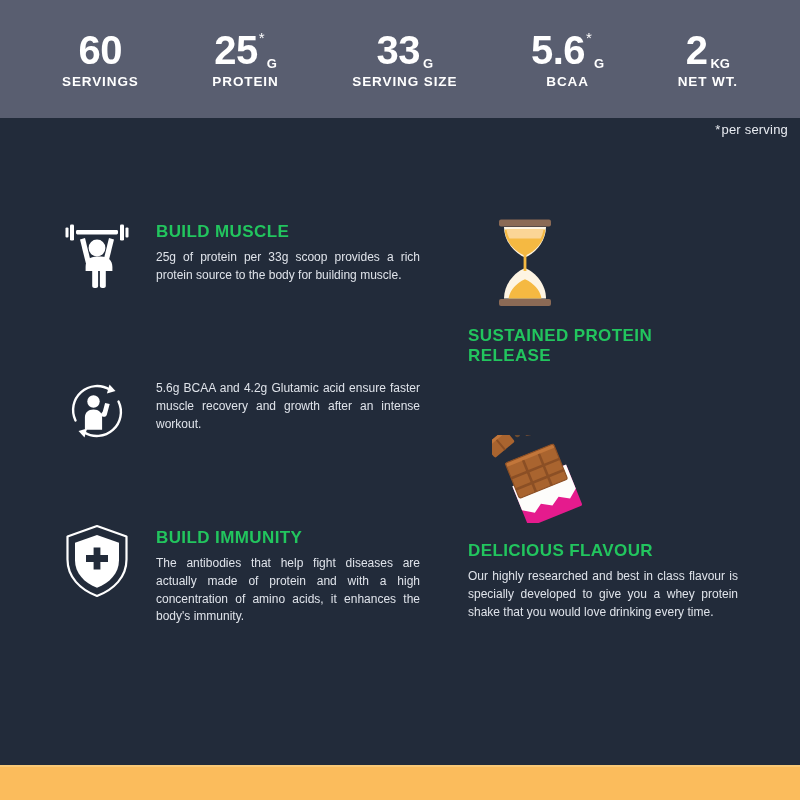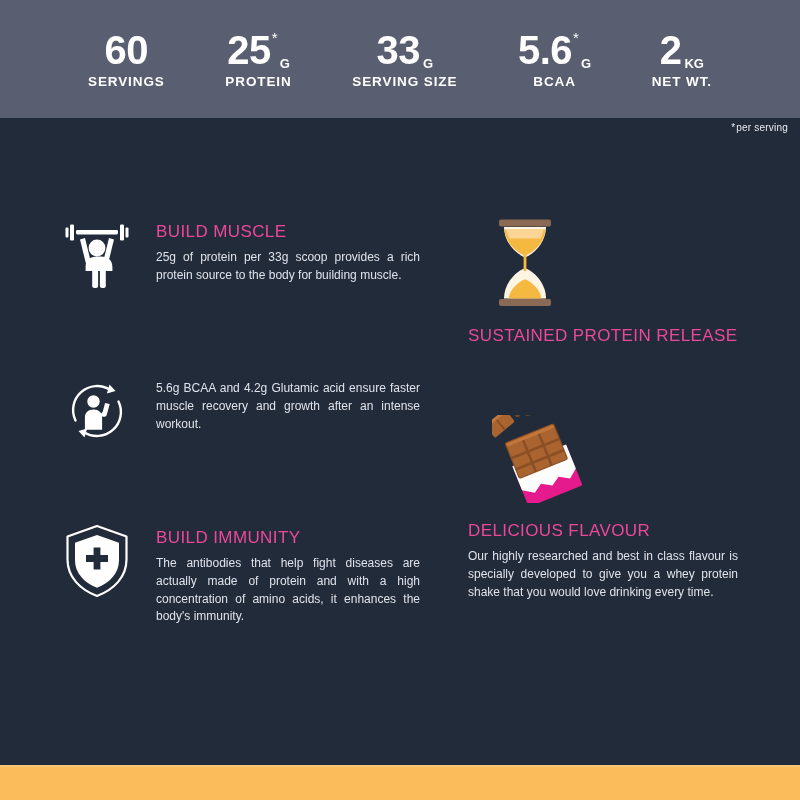--- a/index.html
+++ b/index.html
@@ -18,21 +18,21 @@
   }
 
   
   .stats-band {
     position:absolute; top:0; left:0;
     width:800px; height:118px;
     background:#595e70;
     display:flex;
     align-items:center;
     justify-content:space-between;
-    padding:0 88px;
+    padding:0 62px;
   }
   .stat {
     display:flex;
     flex-direction:column;
     align-items:center;
     color:#ffffff;
   }
   .stat-top {
     display:flex;
     align-items:flex-start;
@@ -69,21 +69,21 @@
     font-size:13.5px;
     font-weight:bold;
     letter-spacing:0.9px;
     color:#ffffff;
   }
 
   
   .per-serving {
     position:absolute;
     top:122px; right:12px;
-    font-size:10px;
+    font-size:13px;
     color:#e9ecf2;
     letter-spacing:0.2px;
   }
   .per-serving .ps-star { margin-right:1px; }
 
   
   .col-left {
     position:absolute;
     left:60px; top:218px;
     width:360px;
@@ -102,22 +102,22 @@
   .feature-icon-box {
     width:74px; min-width:74px;
     display:flex;
     justify-content:center;
     align-items:flex-start;
   }
   .feature-text { flex:1; padding-top:4px; }
 
   .feature-title {
     font-size:17px;
-    font-weight:normal;
-    color:#ec4899;
+    font-weight:bold;
+    color:#22c55e;
     letter-spacing:0.4px;
     margin-bottom:7px;
   }
   .feature-desc {
     font-size:12px;
     line-height:1.48;
     color:#dfe3ea;
     text-align:justify;
     text-justify:inter-word;
   }

